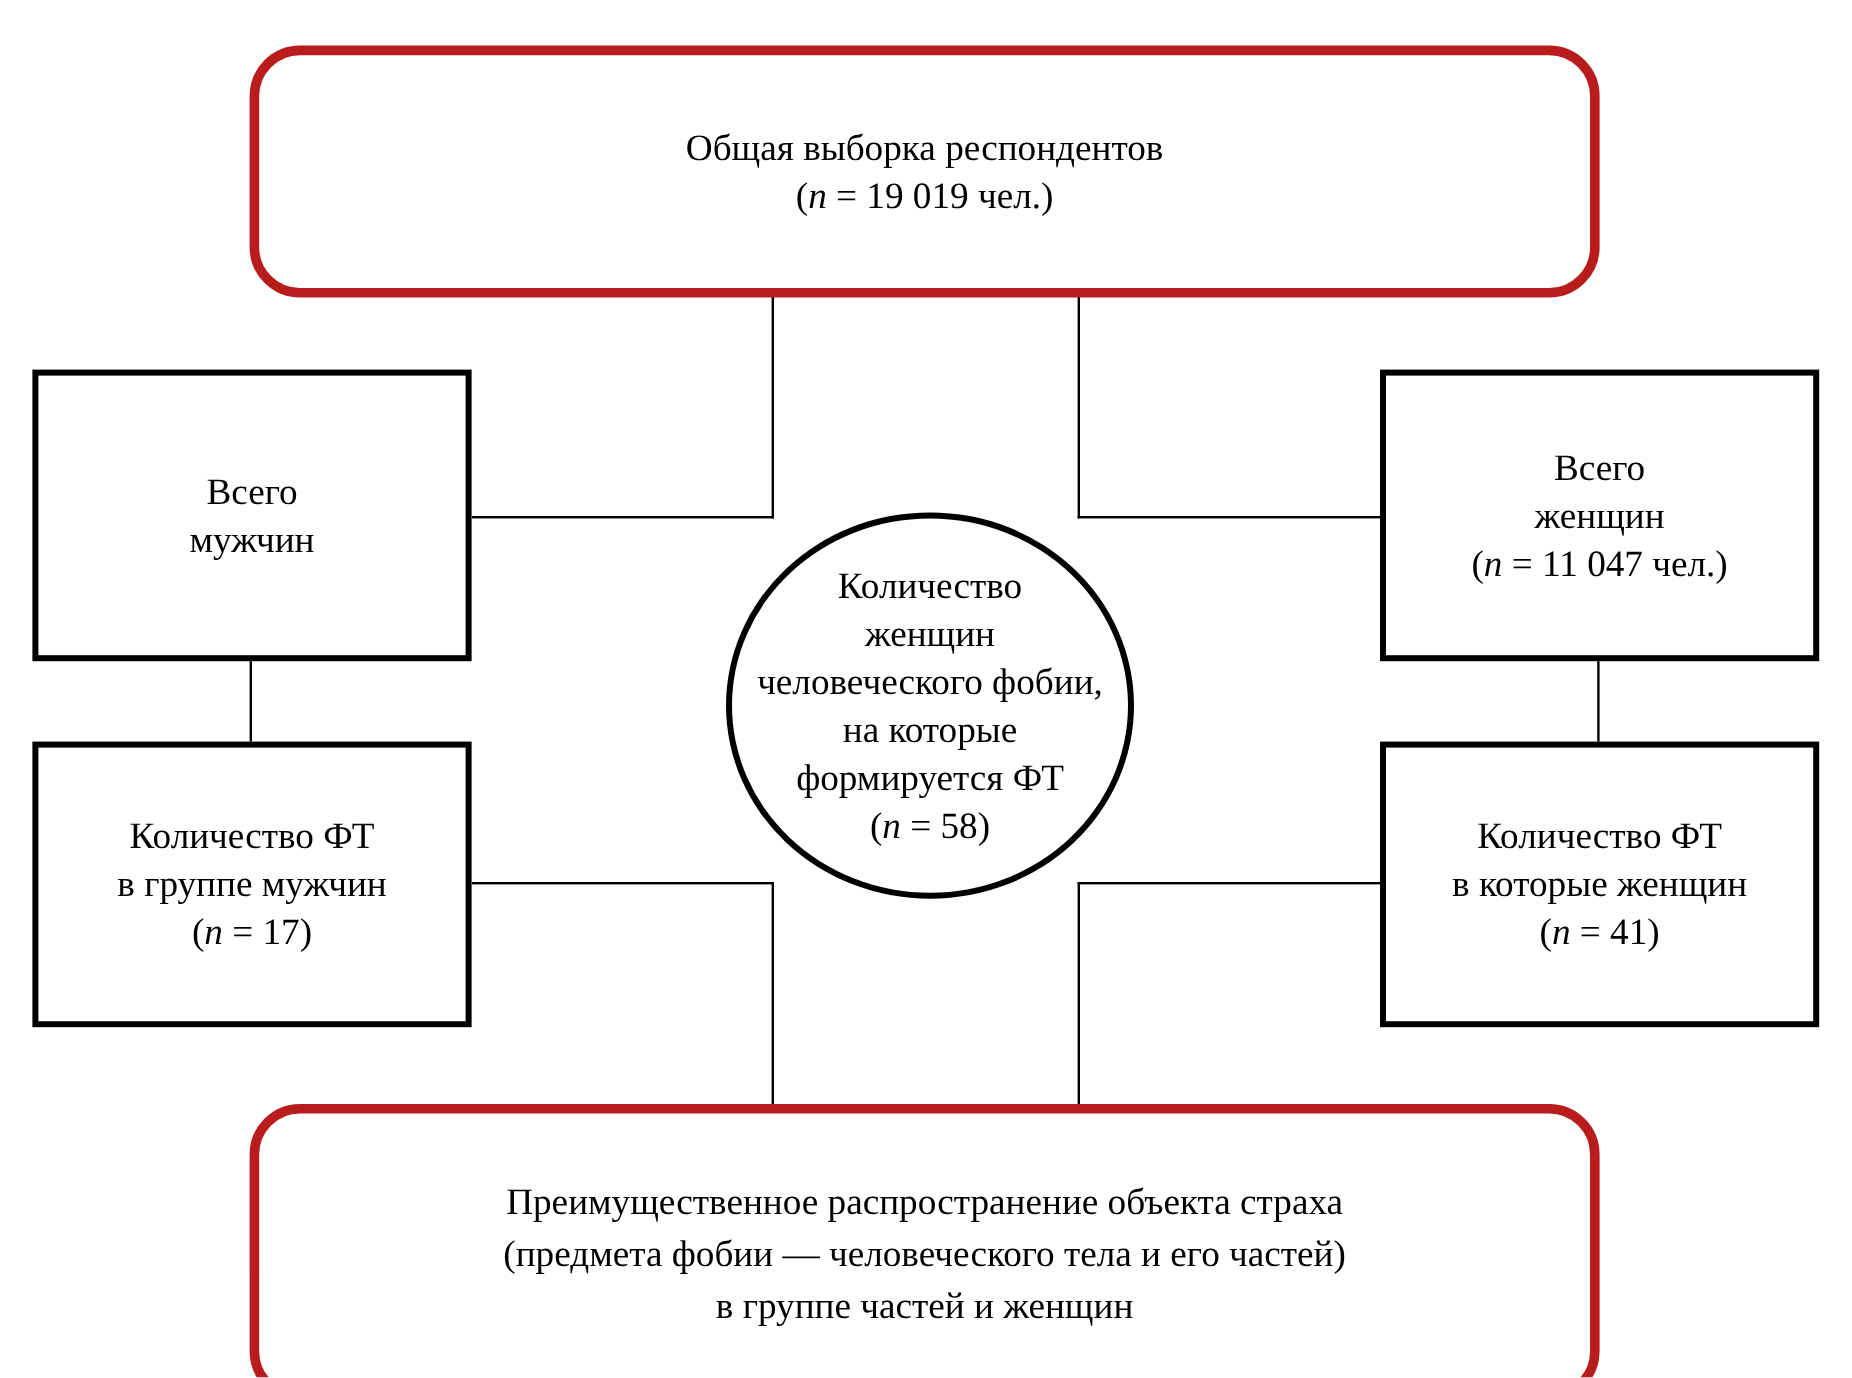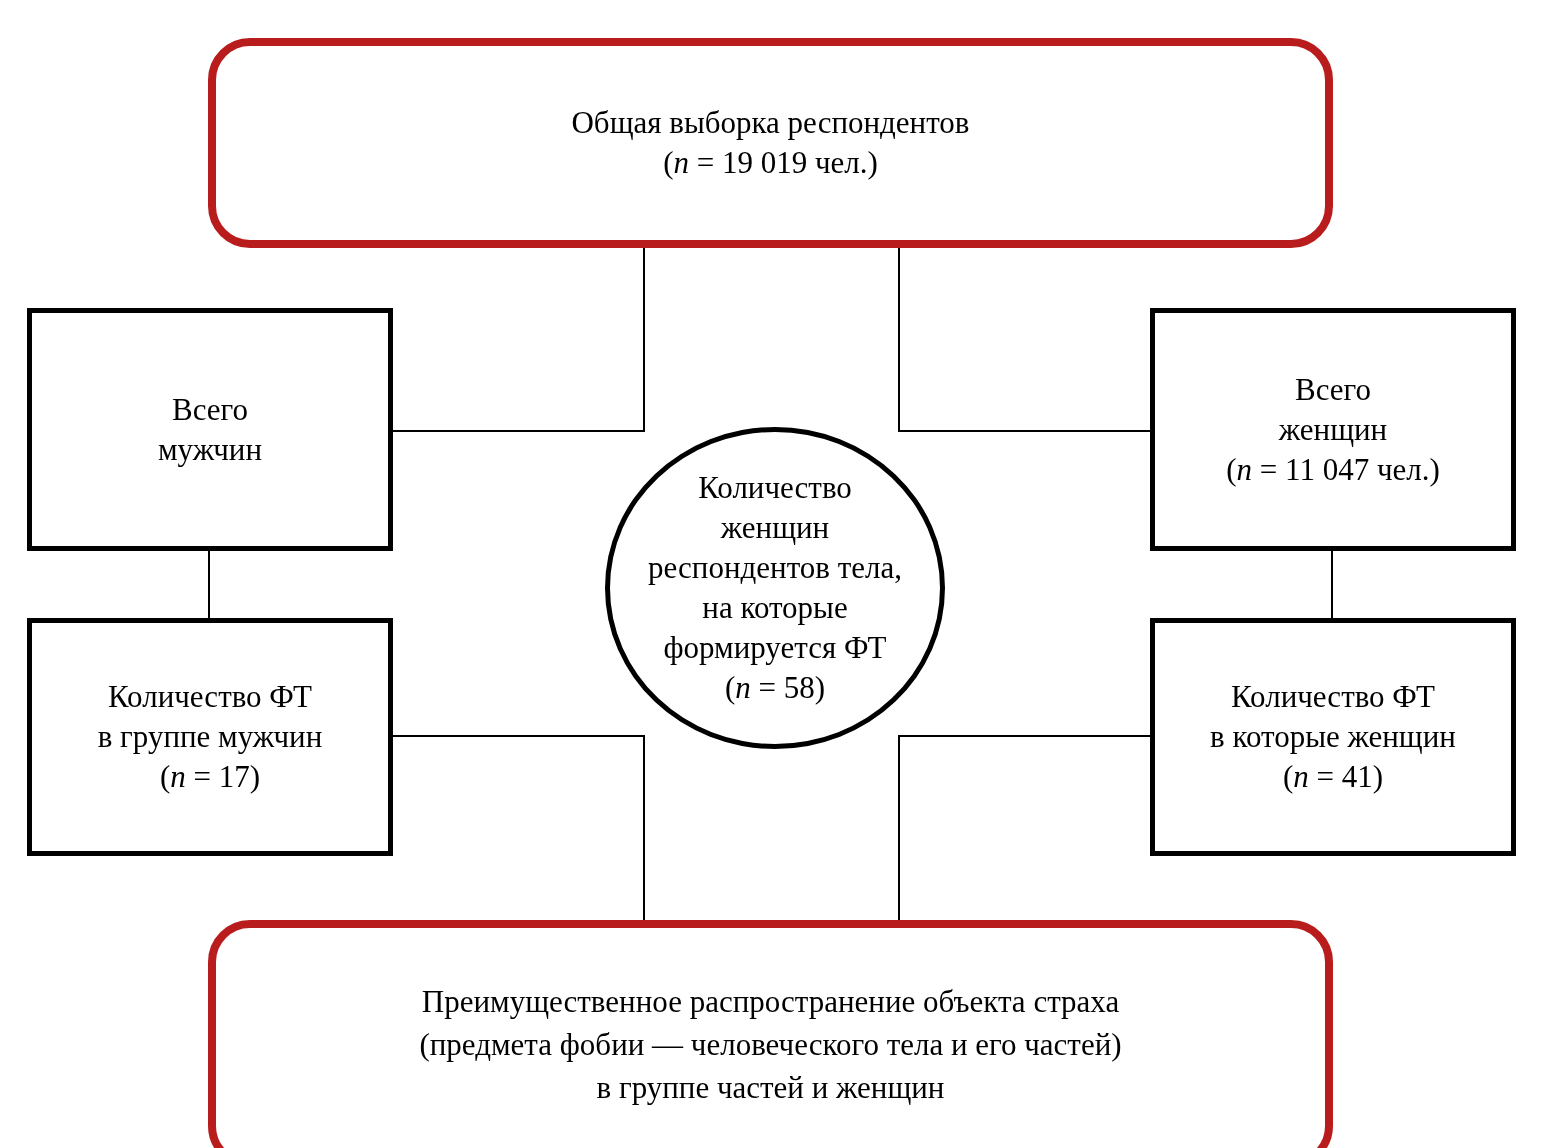--- a/index.html
+++ b/index.html
@@ -62,21 +62,21 @@
 
   <div class="node rect" style="left:1150px; top:308px; width:366px; height:243px;">
     <div class="tline">Всего</div>
     <div class="tline">женщин</div>
     <div class="tline"><span>(</span><span class="it">n</span><span> = 11 047 чел.)</span></div>
   </div>
 
   <div class="node ellipse" style="left:605px; top:427px; width:340px; height:322px;text-align:right;">
     <div class="tline">Количество</div>
     <div class="tline">женщин</div>
-    <div class="tline">респондентов тела,</div>
+    <div class="tline">человеческого фобии,</div>
     <div class="tline">на которые</div>
     <div class="tline">формируется ФТ</div>
     <div class="tline"><span>(</span><span class="it">n</span><span> = 58)</span></div>
   </div>
 
   <div class="node rect" style="left:27px; top:618px; width:366px; height:238px;">
     <div class="tline">Количество ФТ</div>
     <div class="tline">в группе мужчин</div>
     <div class="tline"><span>(</span><span class="it">n</span><span> = 17)</span></div>
   </div>

